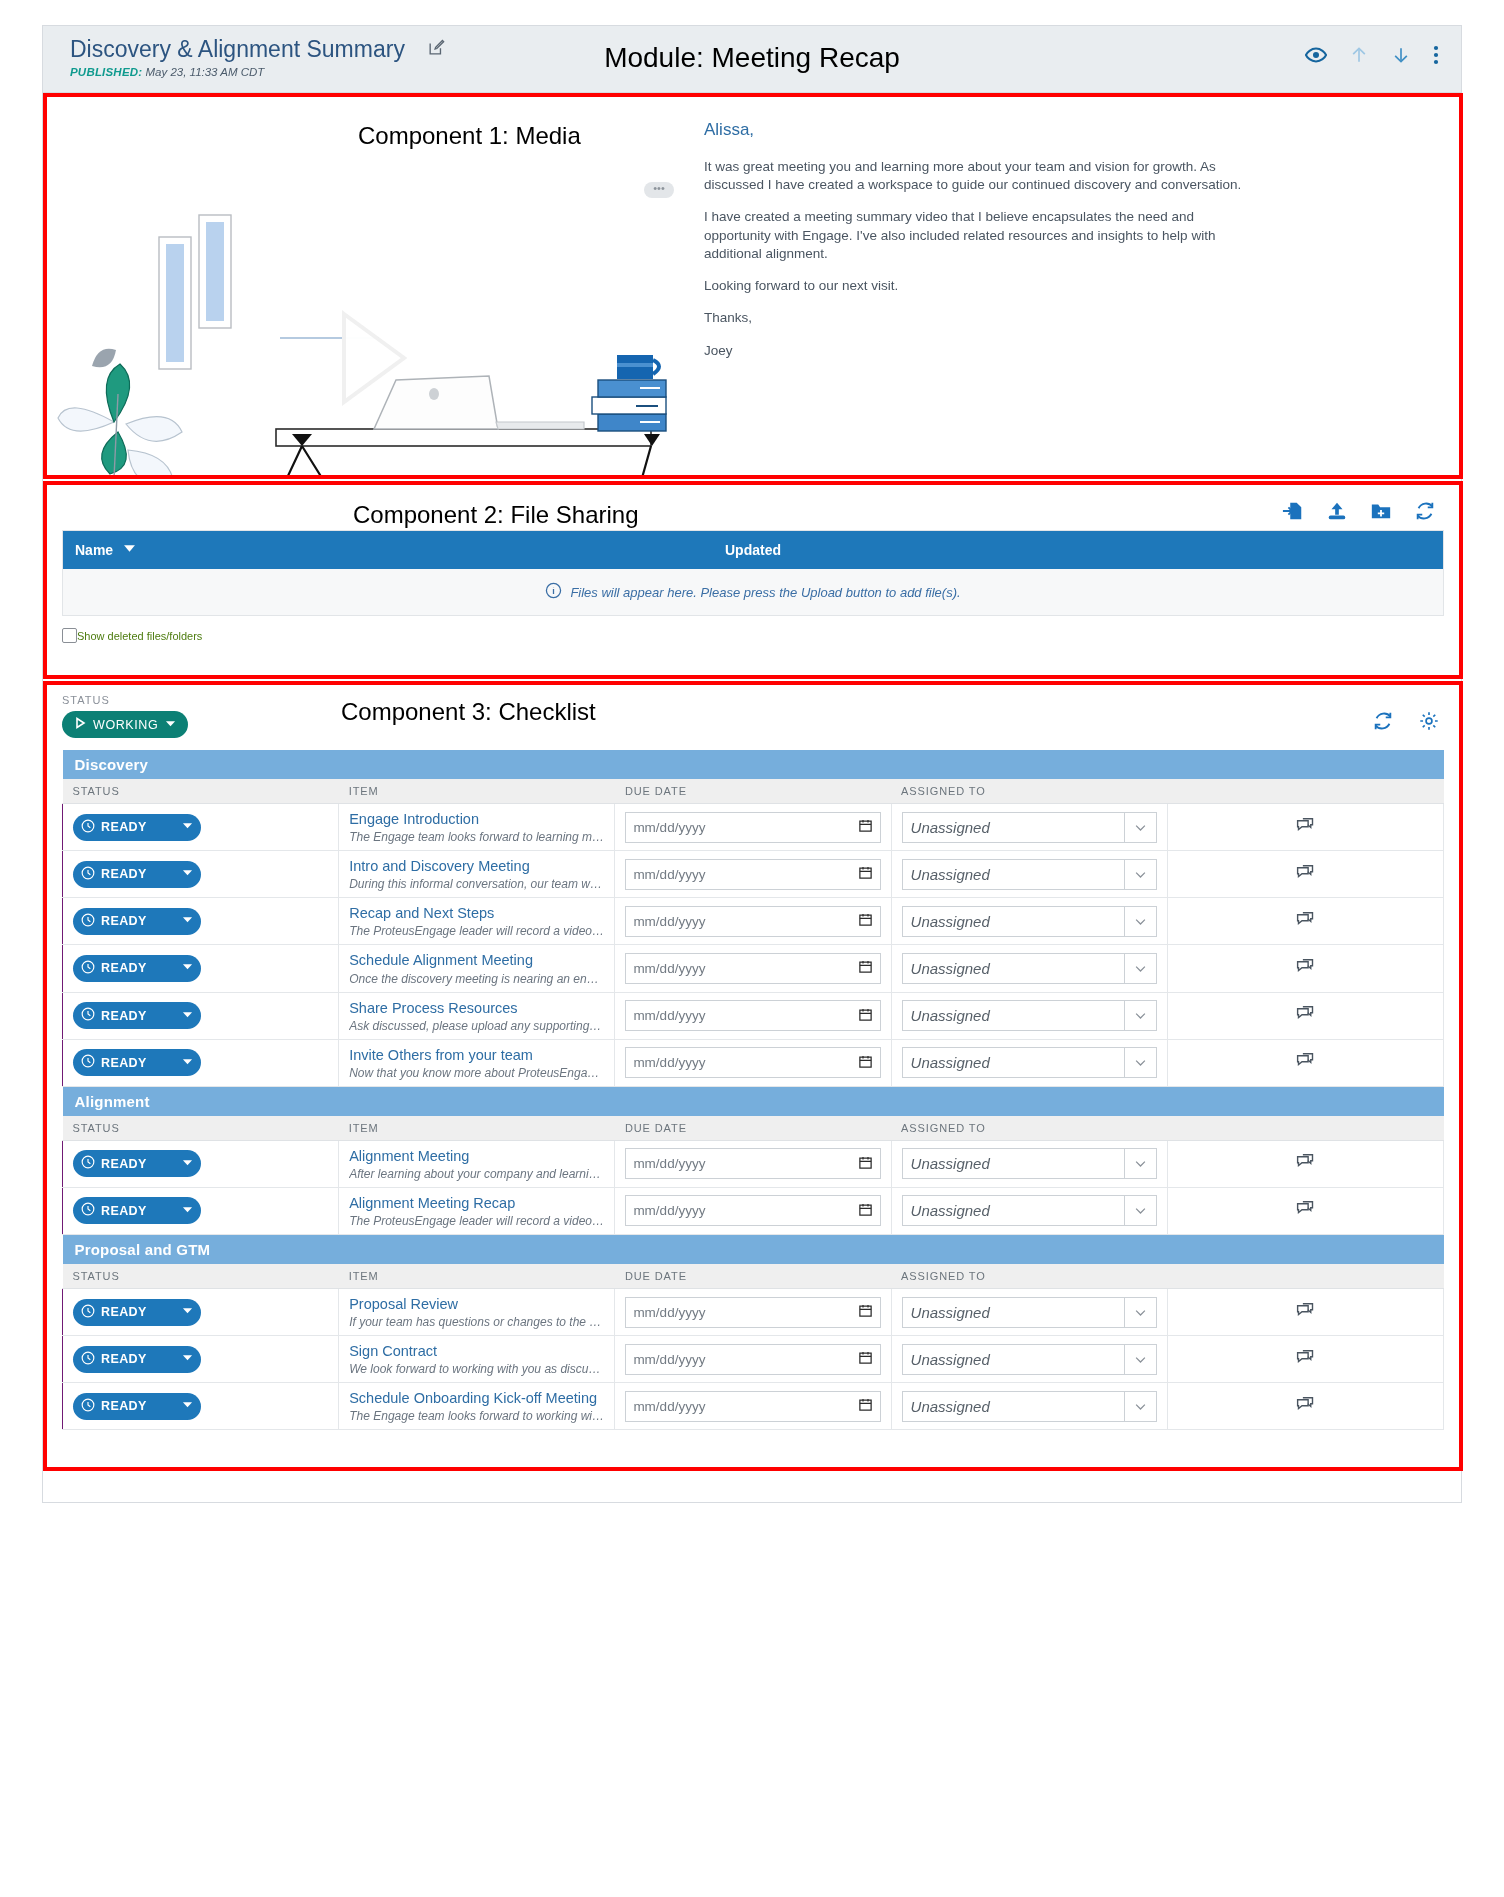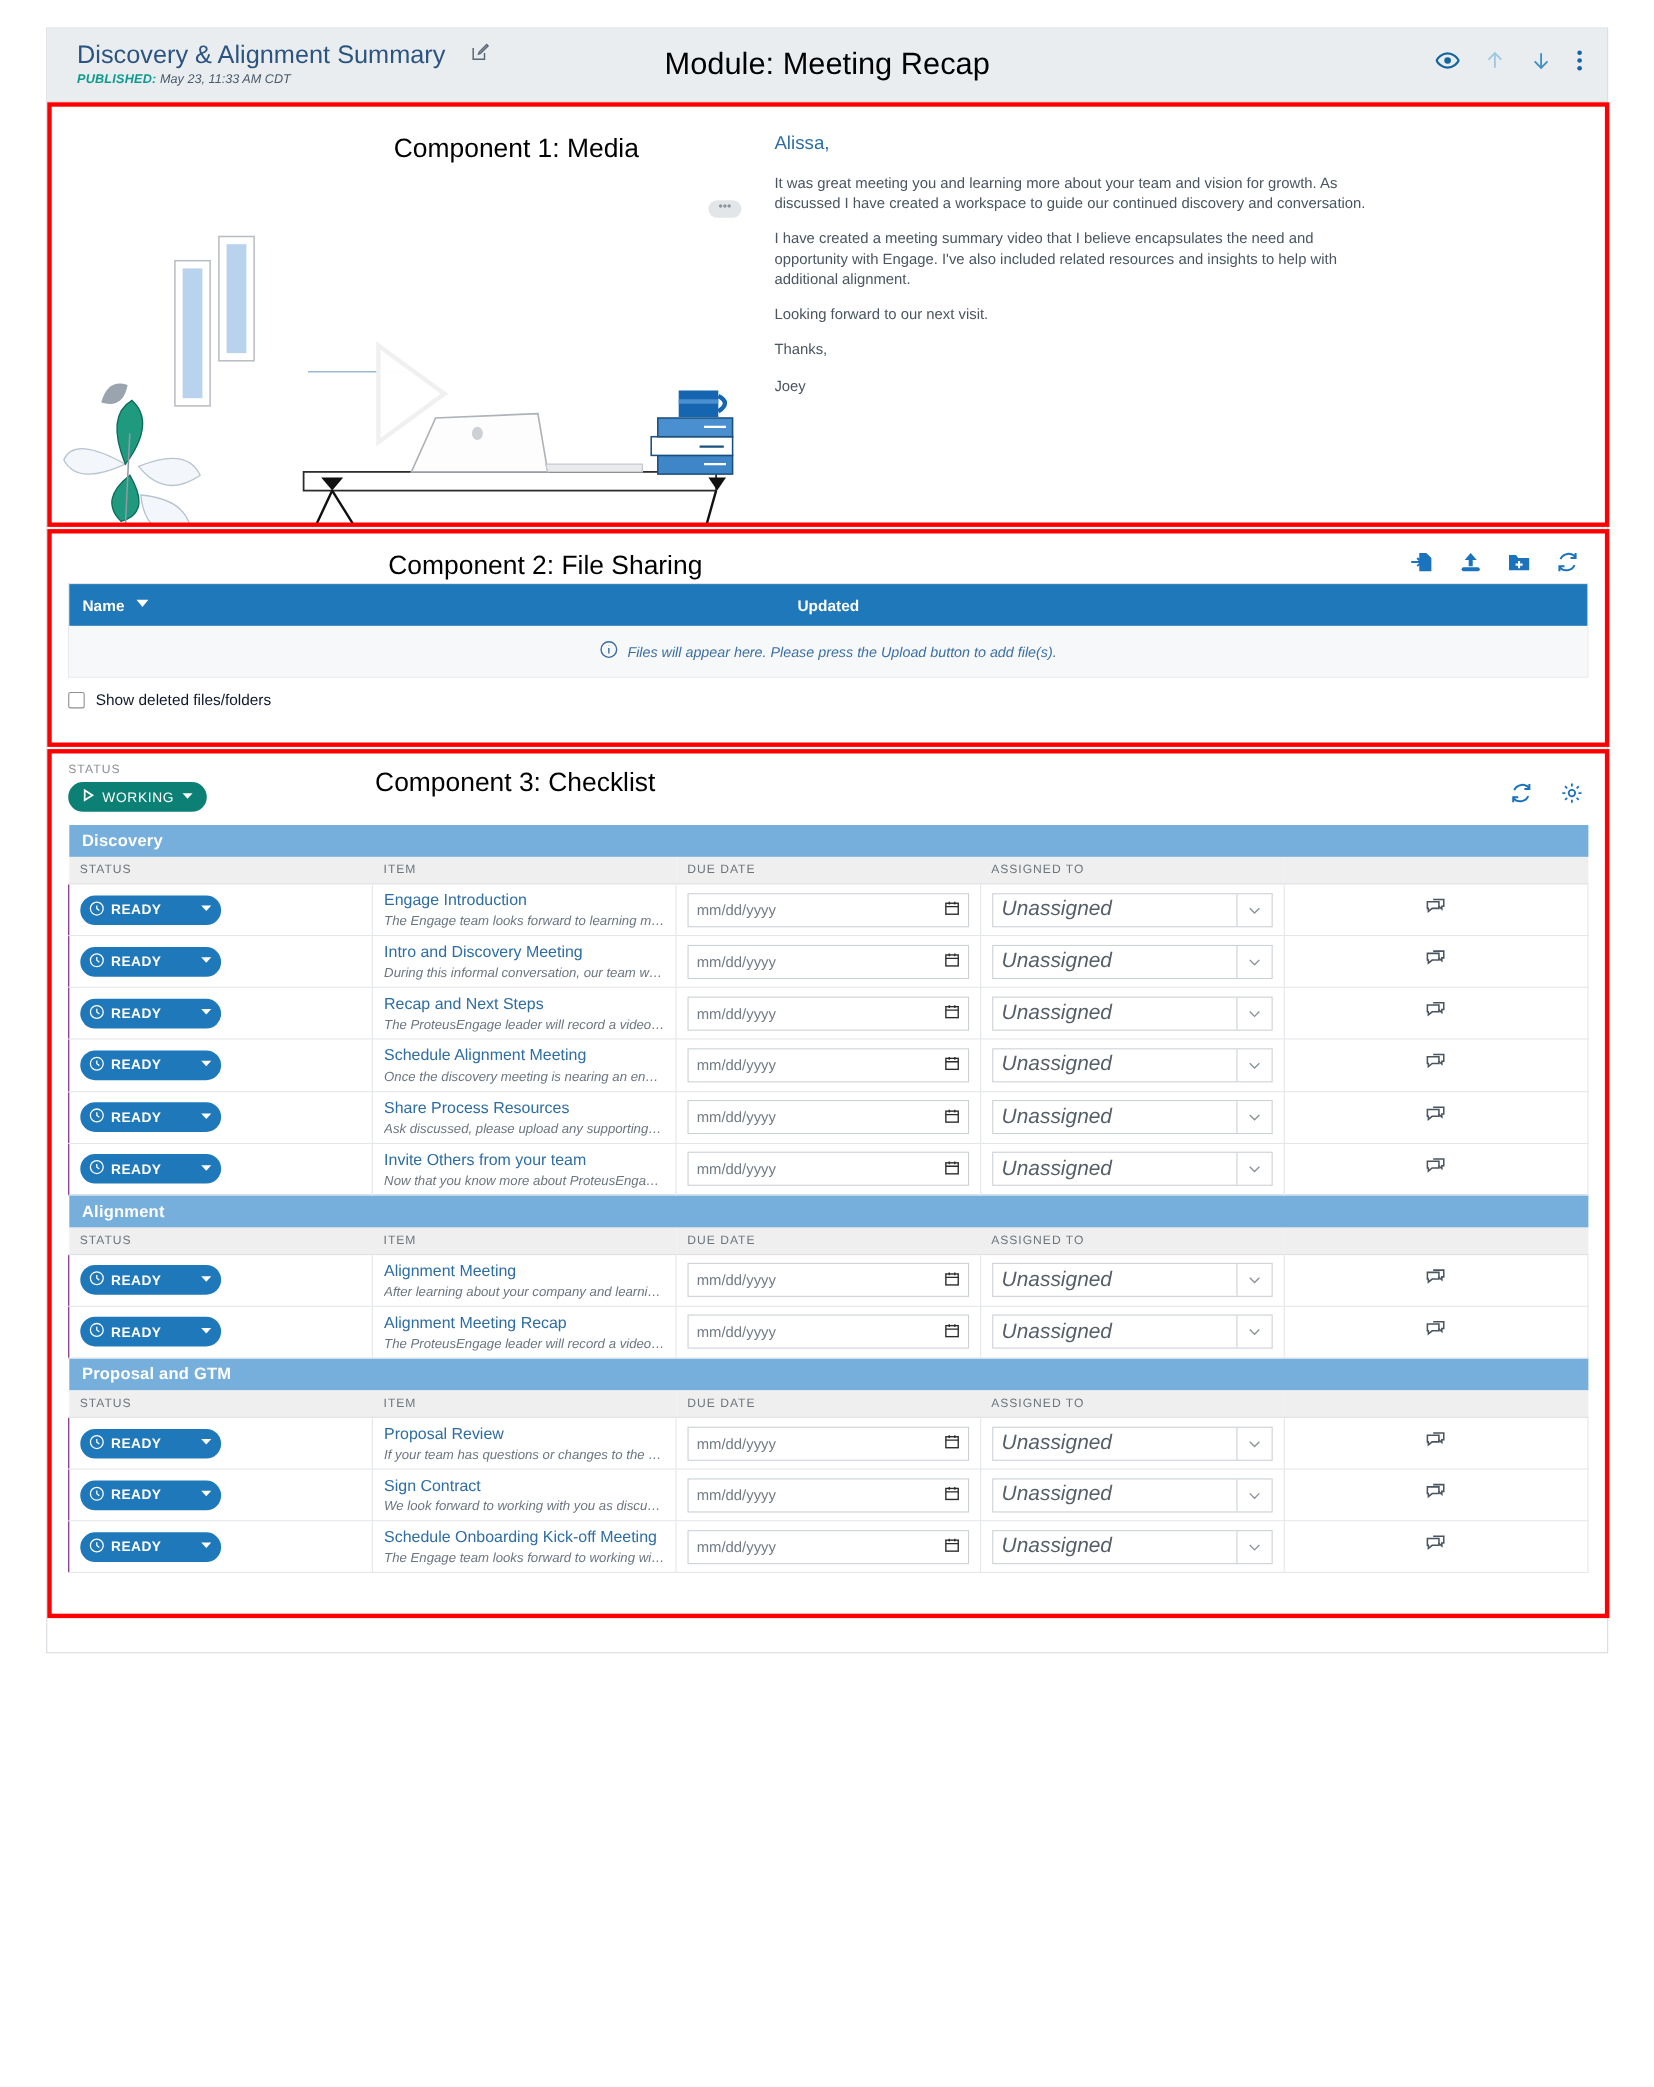--- a/index.html
+++ b/index.html
@@ -86,21 +86,21 @@
   .fs-thead {
     background:#1e78ba; color:#fff; height:38px; display:flex; align-items:center;
     font-size:14px; font-weight:bold;
   }
   .fs-th-name { padding-left:12px; width:480px; display:flex; align-items:center; gap:10px;}
   .fs-th-upd { width:420px; text-align:center; }
   .fs-empty {
     background:#f7f8f9; height:46px; display:flex; align-items:center;
     justify-content:center; gap:8px; font-size:13px; font-style:italic; color:#3a6ea5;
   }
-  .fs-check { margin-top:12px; display:flex; align-items:center; gap:10px; font-size:14px; color:#0f172a; }
+  .fs-check { margin-top:12px; display:flex; align-items:center; font-size:11px; color:#4d7c0f; }
   .fs-check .box {
     width:15px; height:15px; border:1px solid #8a8f96; background:#fff; border-radius:2px;
   }
 
   
   .checklist {
     position:absolute; left:1px; top:656px; width:1418px; height:788px;
     background:#fff; padding:12px 18px 0 18px;
   }
   .cl-top { position:relative; height:38px; }
@@ -153,21 +153,21 @@
     white-space:nowrap; overflow:hidden; text-overflow:ellipsis;
   }
   .date-input {
     width:100%; height:31px; border:1px solid #ccd1d6; background:#fff;
     display:flex; align-items:center; padding:0 7px; font-size:13.5px; color:#737b84;
     cursor:text;
   }
   .date-input .cal { margin-left:auto; }
   .select-box {
     width:100%; height:31px; border:1px solid #ccd1d6; background:#fff;
-    display:flex; align-items:center; padding:0 0 0 8px; font-size:19px;
+    display:flex; align-items:center; padding:0 0 0 8px; font-size:15px;
     font-style:italic; color:#565f68; cursor:pointer;
   }
   .select-box .sep { margin-left:auto; width:32px; height:29px;
     border-left:1px solid #ccd1d6; display:flex; align-items:center; justify-content:center; }
 
   
   .comment-bar {
     position:absolute; left:1px; top:1447px; width:1418px; height:48px;
     border-top:1px solid #d7dbe0;
     display:flex; align-items:center; gap:10px; padding-left:18px;

